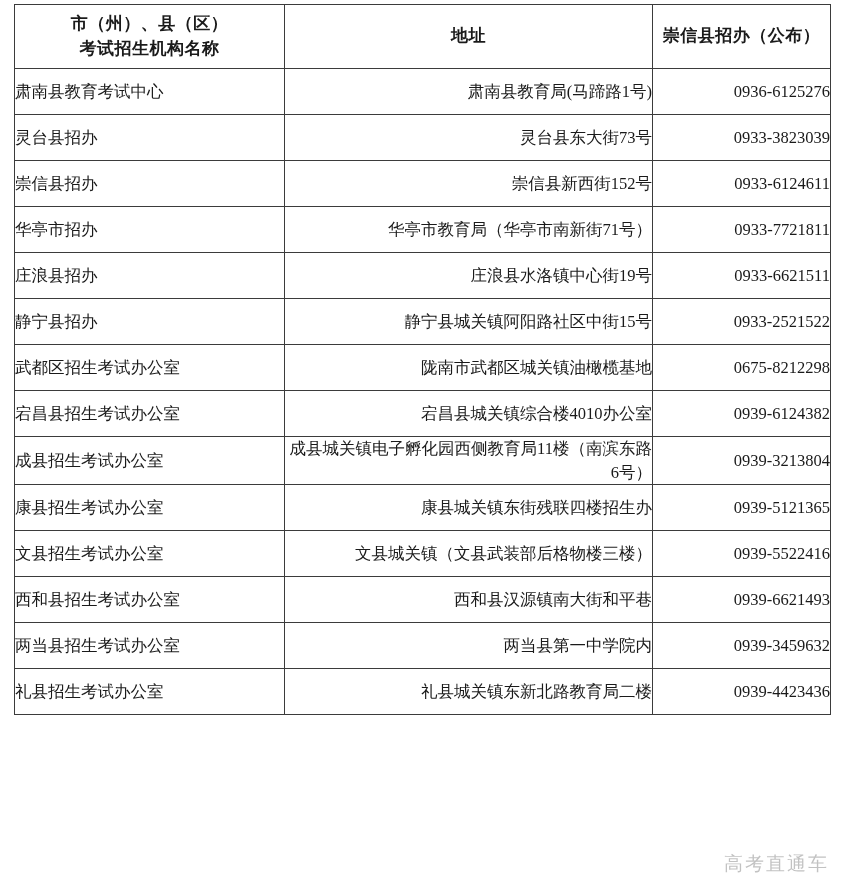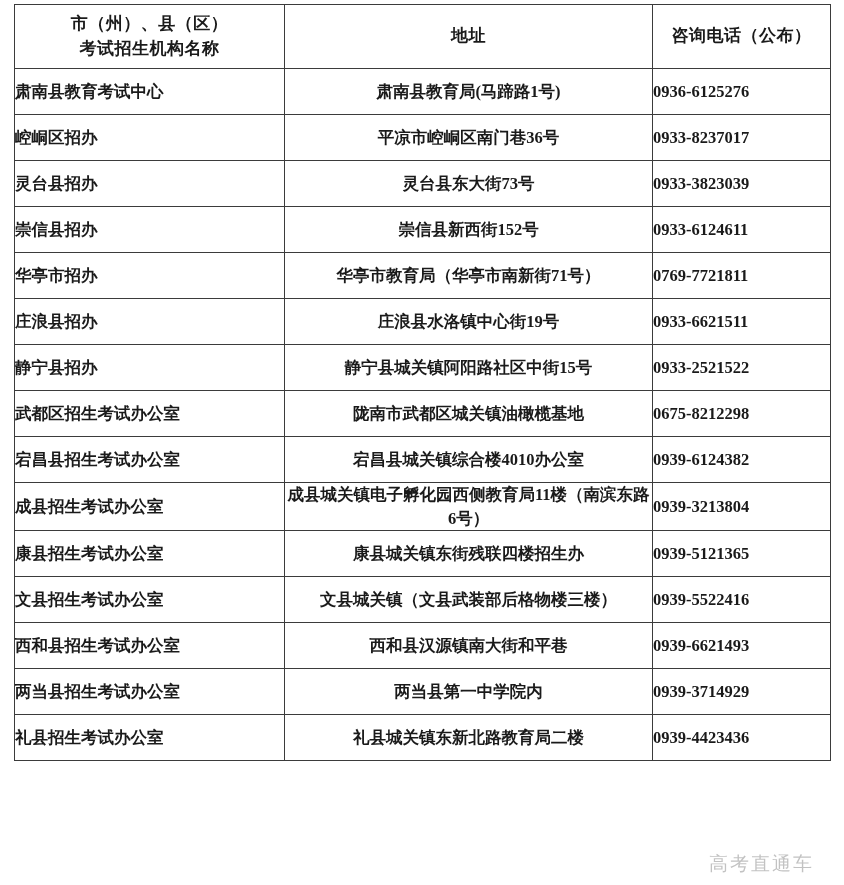--- a/index.html
+++ b/index.html
@@ -25,21 +25,20 @@
     border-collapse: collapse;
     width: 816px;
     margin: 4px 14px 0 14px;
     table-layout: fixed;
   }
   table.contact-table th,
   table.contact-table td {
     border: 1px solid #3b3b3b;
     padding: 0;
     vertical-align: middle;
-    font-weight: bold;
   }
   table.contact-table thead th {
     font-weight: bold;
     font-size: 17px;
     text-align: center;
     line-height: 1.45;
     padding: 7px 4px;
     letter-spacing: 0.5px;
   }
   .col-org { width: 270px; margin-left: 44px; }
@@ -49,34 +48,34 @@
   table.contact-table tbody td {
     font-size: 16.5px;
     height: 45px;
     line-height: 1.42;
   }
   td.cell-org {
     text-align: left;
     padding: 5px 6px 5px 12px;
   }
   td.cell-addr {
-    text-align: center;
+    text-align: right;
     padding: 5px 6px 5px 14px;
   }
   td.cell-phone {
-    text-align: left;
+    text-align: right;
     padding: 5px 4px;
   }
   tr.tall td { height: 60px; }
 
   .header-line { display: block; }
 
   .watermark {
     position: absolute;
-    right: 30px;
+    right: 15px;
     bottom: 12px;
     font-size: 19px;
     color: rgba(120,120,120,0.45);
     font-family: "Liberation Sans", sans-serif;
     letter-spacing: 2px;
     pointer-events: none;
     user-select: none;
   }
 </style>
 </head>
@@ -89,48 +88,43 @@
       <col class="col-addr">
       <col class="col-phone">
     </colgroup>
     <thead>
       <tr>
         <th class="col-org">
           <span class="header-line">市（州）、县（区）</span>
           <span class="header-line">考试招生机构名称</span>
         </th>
         <th class="col-addr">地址</th>
-        <th class="col-phone">咨询电话（公布）</th>
+        <th class="col-phone">崇信县招办（公布）</th>
       </tr>
     </thead>
     <tbody id="table-body">
         <tr class="">
           <td class="cell-org">肃南县教育考试中心</td>
           <td class="cell-addr">肃南县教育局(马蹄路1号)</td>
           <td class="cell-phone">0936-6125276</td>
-        </tr>
-        <tr class="">
-          <td class="cell-org">崆峒区招办</td>
-          <td class="cell-addr">平凉市崆峒区南门巷36号</td>
-          <td class="cell-phone">0933-8237017</td>
         </tr>
         <tr class="">
           <td class="cell-org">灵台县招办</td>
           <td class="cell-addr">灵台县东大街73号</td>
           <td class="cell-phone">0933-3823039</td>
         </tr>
         <tr class="">
           <td class="cell-org">崇信县招办</td>
           <td class="cell-addr">崇信县新西街152号</td>
           <td class="cell-phone">0933-6124611</td>
         </tr>
         <tr class="">
           <td class="cell-org">华亭市招办</td>
           <td class="cell-addr">华亭市教育局（华亭市南新街71号）</td>
-          <td class="cell-phone">0769-7721811</td>
+          <td class="cell-phone">0933-7721811</td>
         </tr>
         <tr class="">
           <td class="cell-org">庄浪县招办</td>
           <td class="cell-addr">庄浪县水洛镇中心街19号</td>
           <td class="cell-phone">0933-6621511</td>
         </tr>
         <tr class="">
           <td class="cell-org">静宁县招办</td>
           <td class="cell-addr">静宁县城关镇阿阳路社区中街15号</td>
           <td class="cell-phone">0933-2521522</td>
@@ -161,21 +155,21 @@
           <td class="cell-phone">0939-5522416</td>
         </tr>
         <tr class="">
           <td class="cell-org">西和县招生考试办公室</td>
           <td class="cell-addr">西和县汉源镇南大街和平巷</td>
           <td class="cell-phone">0939-6621493</td>
         </tr>
         <tr class="">
           <td class="cell-org">两当县招生考试办公室</td>
           <td class="cell-addr">两当县第一中学院内</td>
-          <td class="cell-phone">0939-3714929</td>
+          <td class="cell-phone">0939-3459632</td>
         </tr>
         <tr class="">
           <td class="cell-org">礼县招生考试办公室</td>
           <td class="cell-addr">礼县城关镇东新北路教育局二楼</td>
           <td class="cell-phone">0939-4423436</td>
         </tr>
       </tbody>
   </table>
 
   <div class="watermark">高考直通车</div>

